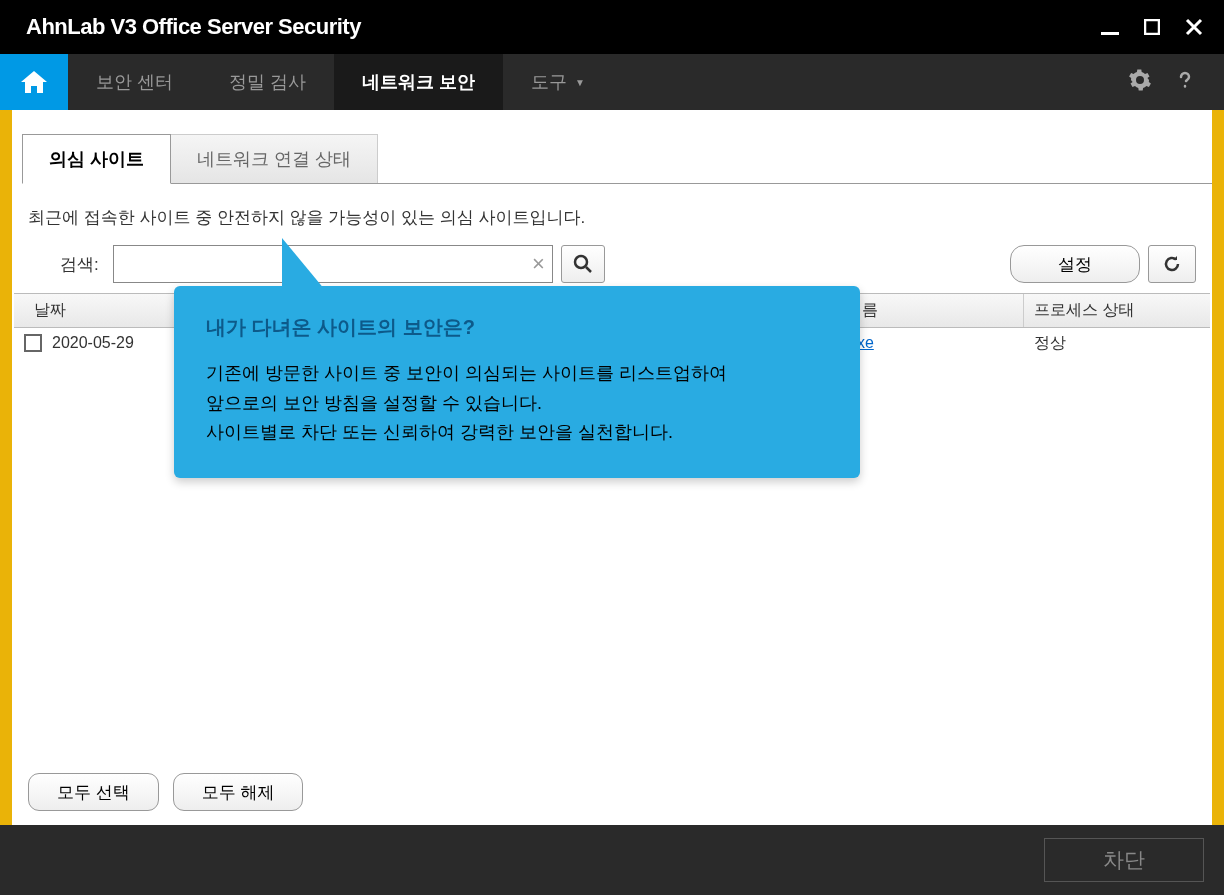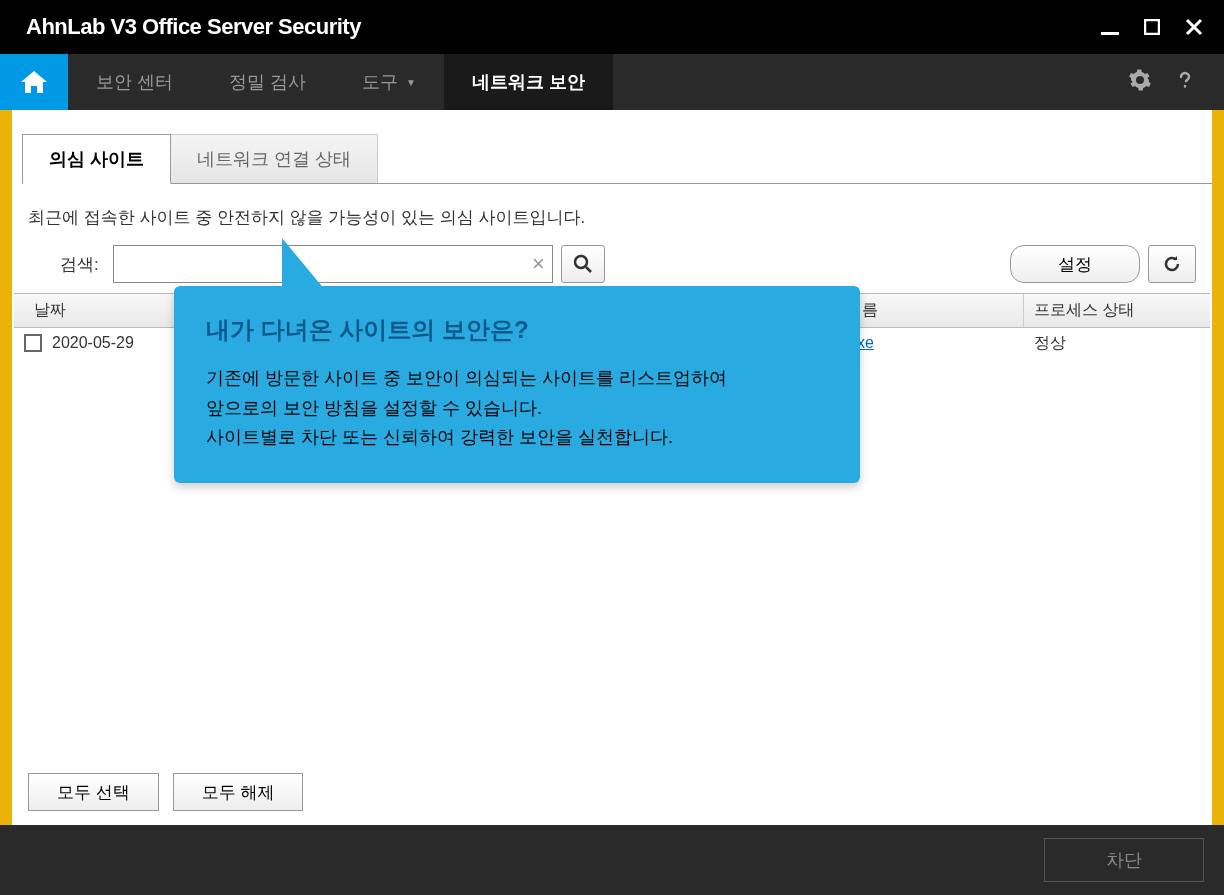--- a/index.html
+++ b/index.html
@@ -310,42 +310,42 @@
       gap: 14px;
     }
     
     .bottom-btn {
       height: 38px;
       padding: 0 28px;
       border: 1px solid #999;
       background: linear-gradient(#fff, #eee);
       cursor: pointer;
       font-size: 17px;
-      border-radius: 0;
+      border-radius: 11px;
     }
     
     
     .footer {
       height: 70px;
       background: #2a2a2a;
       display: flex;
       justify-content: flex-end;
       align-items: center;
       padding-right: 20px;
       gap: 14px;
       margin: 0;
     }
     
     .footer-btn {
       width: 160px;
       height: 44px;
       border: 1px solid #555;
       background: #2a2a2a;
       color: #888;
-      font-size: 18px;
+      font-size: 21px;
       cursor: pointer;
     }
     
     
     .callout {
       position: absolute;
       left: 174px;
       top: 286px;
       width: 686px;
       background: #29abe2;
@@ -362,21 +362,21 @@
       top: -48px;
       left: 108px;
       width: 0;
       height: 0;
       border-left: 0 solid transparent;
       border-right: 48px solid transparent;
       border-bottom: 58px solid #29abe2;
     }
     
     .callout-title {
-      font-size: 24px;
+      font-size: 20px;
       font-weight: bold;
       color: #0d5a8a;
       margin-bottom: 18px;
     }
     
     .callout-body {
       font-size: 18px;
       line-height: 1.65;
       color: #000000;
     }
@@ -418,26 +418,26 @@
         <path d="M15 2 L28 13 L24 13 L24 24 L18 24 L18 17 L12 17 L12 24 L6 24 L6 13 L2 13 Z" fill="#fff"></path>
       </svg>
     </div>
     <div class="nav-items">
       <div class="nav-item">
         <span>보안 센터</span>
       </div>
       <div class="nav-item">
         <span>정밀 검사</span>
       </div>
+      <div class="nav-item active">
+        <span>네트워크 보안</span>
+      </div>
       <div class="nav-item">
         <span>도구</span>
         <span class="dropdown-arrow">▼</span>
-      </div>
-      <div class="nav-item active">
-        <span>네트워크 보안</span>
       </div>
     </div>
     <div class="nav-right">
       <div class="nav-icon">
         <svg width="24" height="24" viewBox="0 0 24 24" fill="#aaa">
           <path d="M12 8a4 4 0 100 8 4 4 0 000-8zm9 4a9 9 0 01-.2 1.9l2.1 1.6-2 3.5-2.5-1a9 9 0 01-3.3 1.9l-.4 2.6h-4l-.4-2.6a9 9 0 01-3.3-1.9l-2.5 1-2-3.5 2.1-1.6A9 9 0 013 12a9 9 0 01.2-1.9L1.1 8.5l2-3.5 2.5 1a9 9 0 013.3-1.9L9.3 1.5h4l.4 2.6a9 9 0 013.3 1.9l2.5-1 2 3.5-2.1 1.6A9 9 0 0121 12z"></path>
         </svg>
       </div>
       <div class="nav-icon">
         <svg width="22" height="22" viewBox="0 0 22 22" fill="none" stroke="#aaa" stroke-width="2.5">

